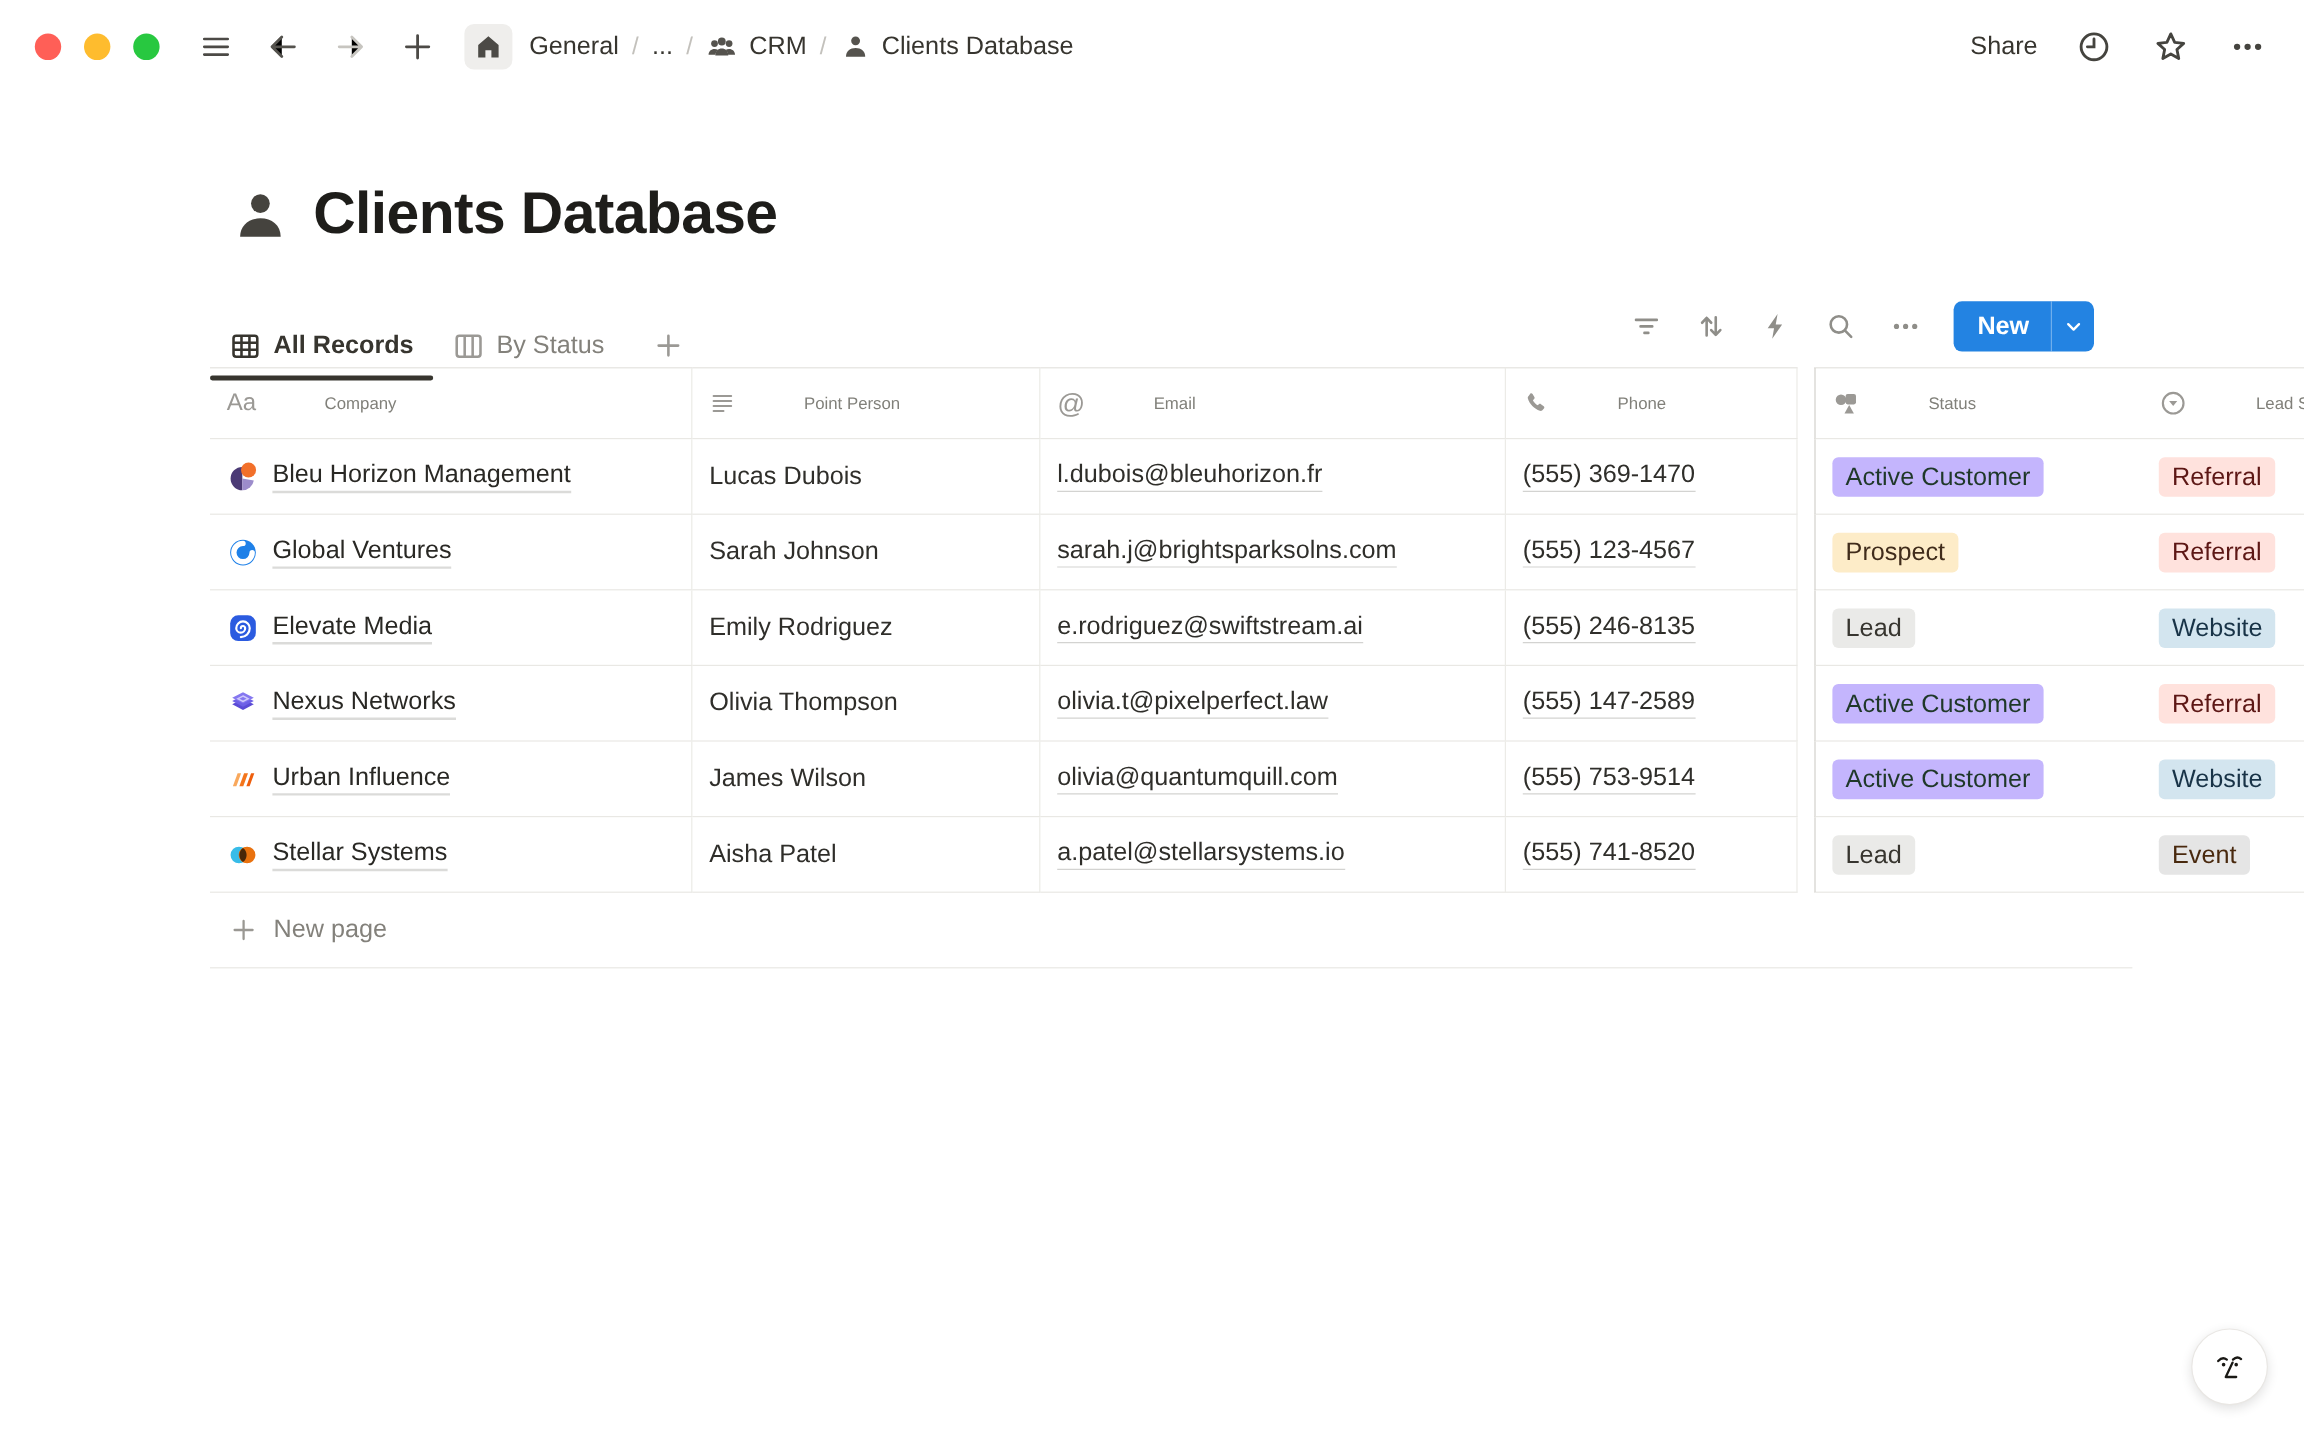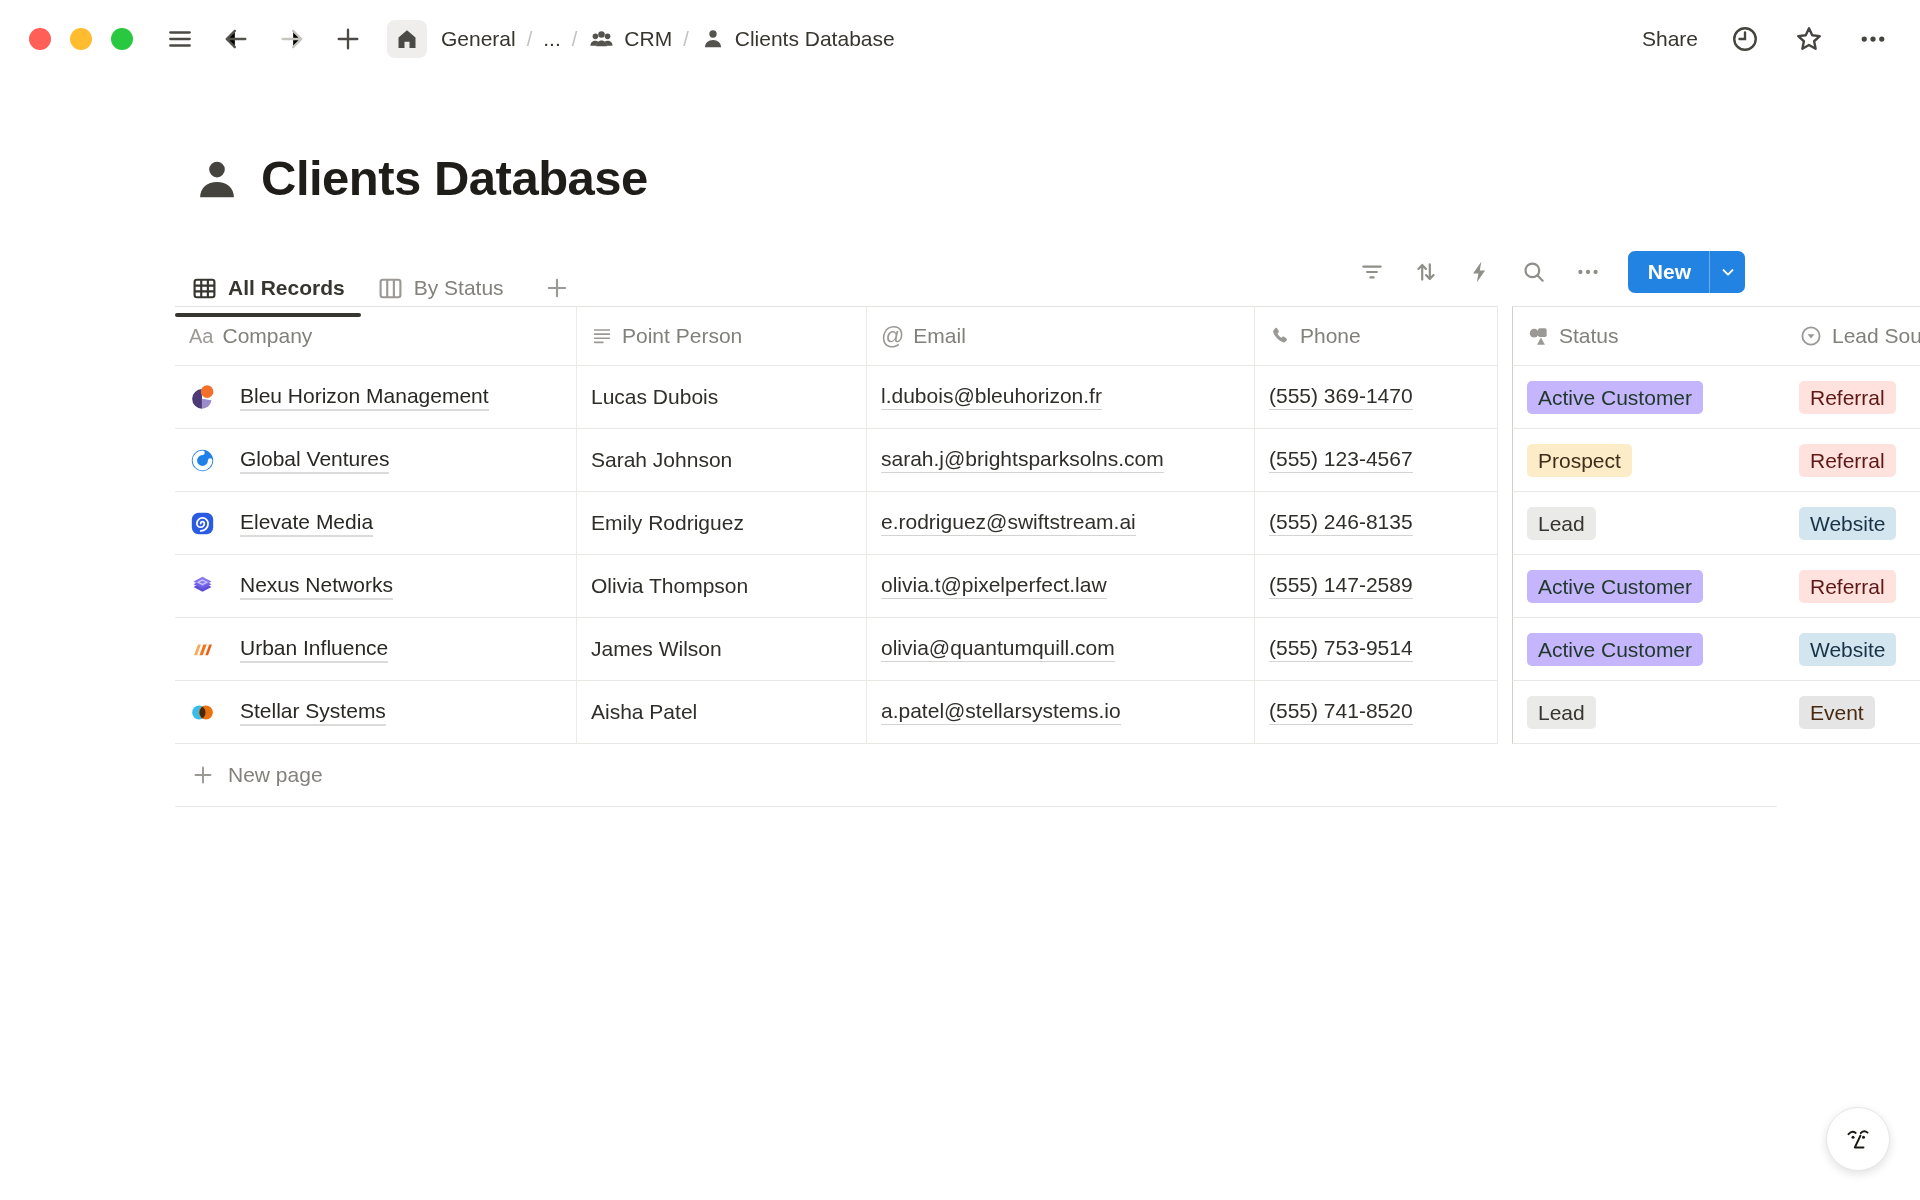--- a/index.html
+++ b/index.html
@@ -37,32 +37,32 @@
   .new-btn { display:flex; align-items:stretch; height:42px; border-radius:7px; overflow:hidden; background:#2383E2; margin-left:6px; cursor:default; }
   .new-main { display:flex; align-items:center; padding:0 18px 0 20px; color:#fff; font-size:21px; font-weight:600; }
   .new-chevron { display:flex; align-items:center; justify-content:center; width:36px; border-left:1px solid rgba(255,255,255,0.35); }
 
   
   .db-table { position:absolute; left:175px; top:306px; width:1745px; }
   .t-row { display:flex; height:63px; }
   .t-row.header { height:60px; }
   .cell { display:flex; align-items:center; padding-left:14px; overflow:hidden; white-space:nowrap;
           border-bottom:1px solid #E9E8E4; }
-  .header .cell { border-top:1px solid #E4E3DF; color:#81807A; }
+  .header .cell { border-top:1px solid #E4E3DF; color:#81807A;gap:48px; }
   .c-company { width:402px; border-right:1px solid #ECEBE7; }
   .c-point   { width:290px; border-right:1px solid #ECEBE7; }
   .c-email   { width:388px; border-right:1px solid #ECEBE7; }
   .c-phone   { width:243px; border-right:1px solid #ECEBE7; }
   .c-gap     { width:6px; border:none !important; }
   .c-status  { width:273px; border-left:1px solid #D2D0CB; }
   .c-lead    { flex:1; }
-  .head-label { font-size:21px; margin-left:9px; color:#81807A; }
+  .head-label { font-size:14px; margin-left:9px; color:#81807A; }
   .head-aa { font-size:20px; color:#9B9995; letter-spacing:0; }
   .cell-text { font-size:21px; color:#2F2E2A; }
-  .company-name { font-size:21px; font-weight:500; color:#292824; border-bottom:2px solid rgba(55,53,47,0.18); padding-bottom:1px; margin-left:24px; }
+  .company-name { font-size:21px; font-weight:500; color:#292824; border-bottom:2px solid rgba(55,53,47,0.18); padding-bottom:1px; margin-left:11px; }
   .linkish { border-bottom:1.5px solid rgba(55,53,47,0.22); padding-bottom:1px; }
   .logo { width:27px; height:27px; flex:0 0 auto; }
   .badge { display:inline-flex; align-items:center; height:33px; padding:0 11px; border-radius:5px; font-size:21px; line-height:1; }
   .badge.green  { background:#c4b5fd; color:#1F3829; }
   .badge.yellow { background:#FDECC8; color:#402C1B; }
   .badge.gray   { background:#EAEAE8; color:#37352F; }
   .badge.red    { background:#FFE2DD; color:#5D1715; }
   .badge.blue   { background:#D3E5EF; color:#183347; }
   .badge.orange { background:#e5e5e5; color:#49290E; }
 

